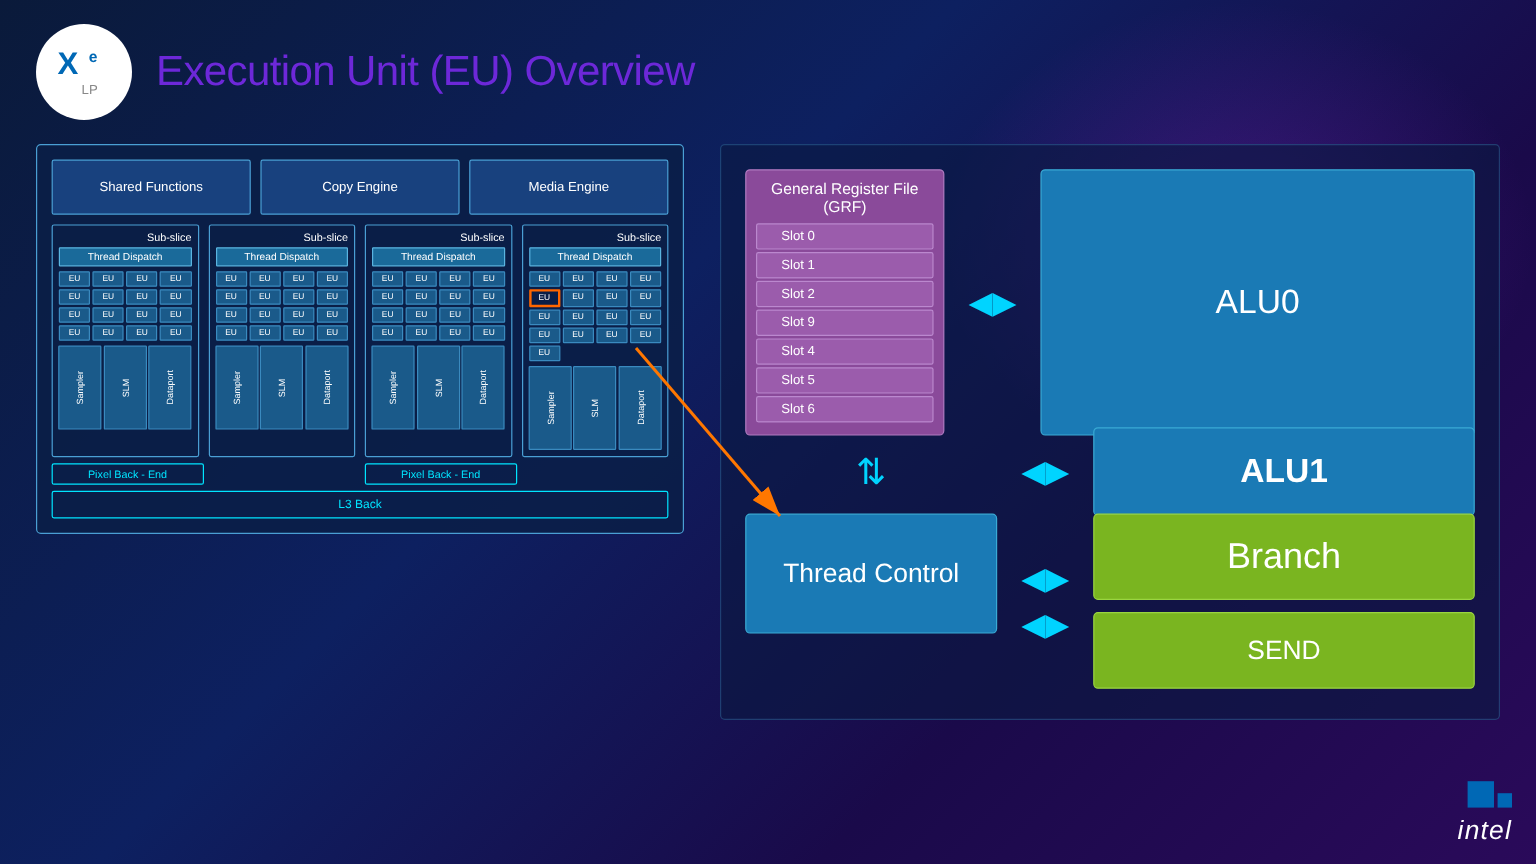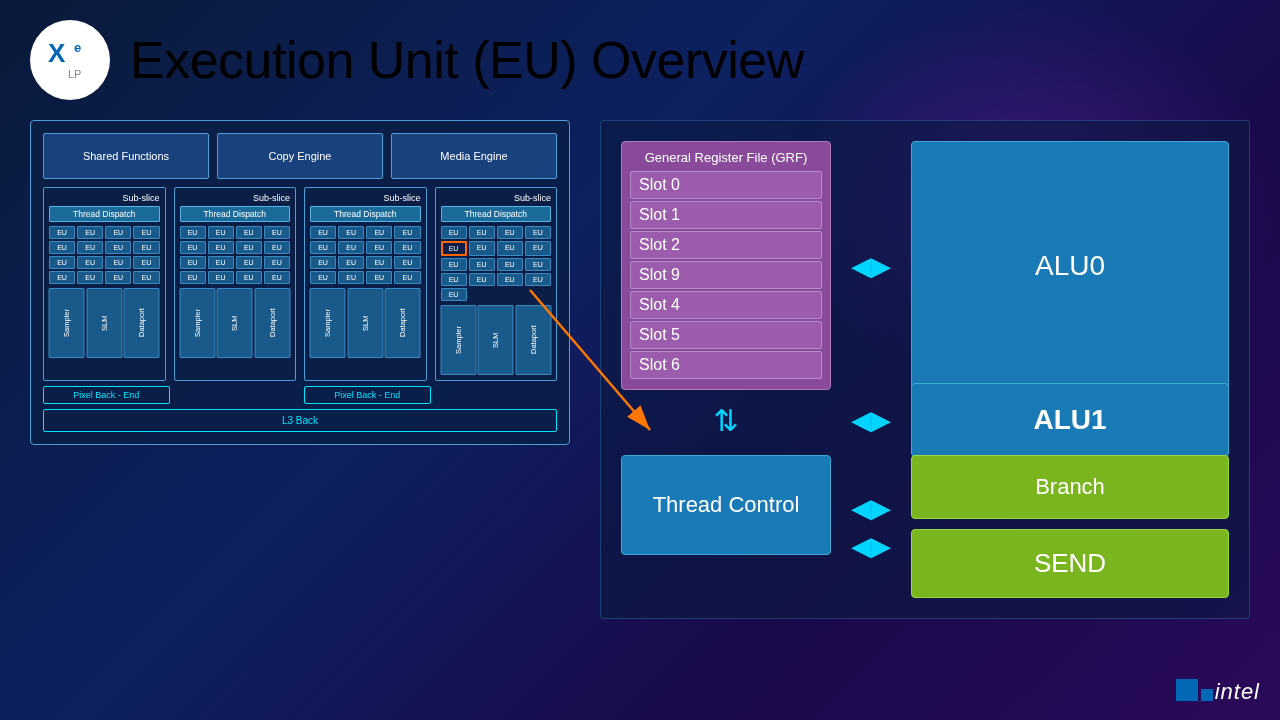--- a/index.html
+++ b/index.html
@@ -47,23 +47,23 @@
       justify-content: center;
       flex-shrink: 0;
     }
 
     .logo-circle svg {
       width: 60px;
       height: 60px;
     }
 
     .page-title {
-      font-size: 52px;
+      font-size: 35px;
       font-weight: 300;
-      color: #000000;
+      color: #6d28d9;
       letter-spacing: -0.5px;
     }
 
     
     .main-content {
       display: flex;
       gap: 30px;
       align-items: flex-start;
     }
 
@@ -225,22 +225,22 @@
       font-size: 13px;
       text-align: center;
       margin-bottom: 6px;
       font-weight: 500;
     }
 
     .grf-slot {
       background: rgba(180, 120, 200, 0.4);
       border: 1px solid rgba(220, 180, 240, 0.5);
       color: white;
-      font-size: 16px;
-      padding: 4px 8px;
+      font-size: 11px;
+      padding: 4px 20px;
       margin-bottom: 2px;
       border-radius: 2px;
     }
 
     .alu-box {
       background: #1a7ab5;
       border: 1px solid #3aaad5;
       border-radius: 4px;
       color: white;
       font-size: 28px;
@@ -269,35 +269,35 @@
       align-items: center;
       justify-content: center;
       min-height: 100px;
     }
 
     .branch-box {
       background: #7ab520;
       border: 1px solid #9ad540;
       border-radius: 4px;
       color: white;
-      font-size: 22px;
+      font-size: 30px;
       font-weight: 500;
       text-align: center;
       padding: 18px 10px;
       display: flex;
       align-items: center;
       justify-content: center;
     }
 
     .send-box {
       background: #7ab520;
       border: 1px solid #9ad540;
       border-radius: 4px;
       color: white;
-      font-size: 26px;
+      font-size: 22px;
       font-weight: 500;
       text-align: right;
       padding: 18px 10px;
       display: flex;
       align-items: center;
       justify-content: center;
     }
 
     
     .orange-arrow-svg {
@@ -308,21 +308,21 @@
       height: 100%;
       pointer-events: none;
     }
 
     
     .intel-logo {
       position: absolute;
       bottom: 15px;
       right: 20px;
       display: flex;
-      flex-direction: row;
+      flex-direction: column;
       align-items: flex-end;
       gap: 2px;
     }
 
     .intel-squares {
       display: flex;
       gap: 3px;
       margin-bottom: 4px;
     }
 
@@ -495,21 +495,21 @@
         <div style="flex:1"></div>
       </div>
 
       <div class="l3-cache">L3 Back</div>
     </div>
 
     <div class="right-panel">
 
       <div style="display:flex; align-items:stretch; gap:0; margin-bottom:0;">
 
-        <div style="width:210px; flex-shrink:0;">
+        <div style="width:166px; flex-shrink:0;">
           <div class="grf-box">
             <div class="grf-title">
               <span>General Register File (GRF)</span>
             </div>
             <div class="grf-slot">Slot 0</div>
             <div class="grf-slot">Slot 1</div>
             <div class="grf-slot">Slot 2</div>
             <div class="grf-slot">Slot 9</div>
             <div class="grf-slot">Slot 4</div>
             <div class="grf-slot">Slot 5</div>

